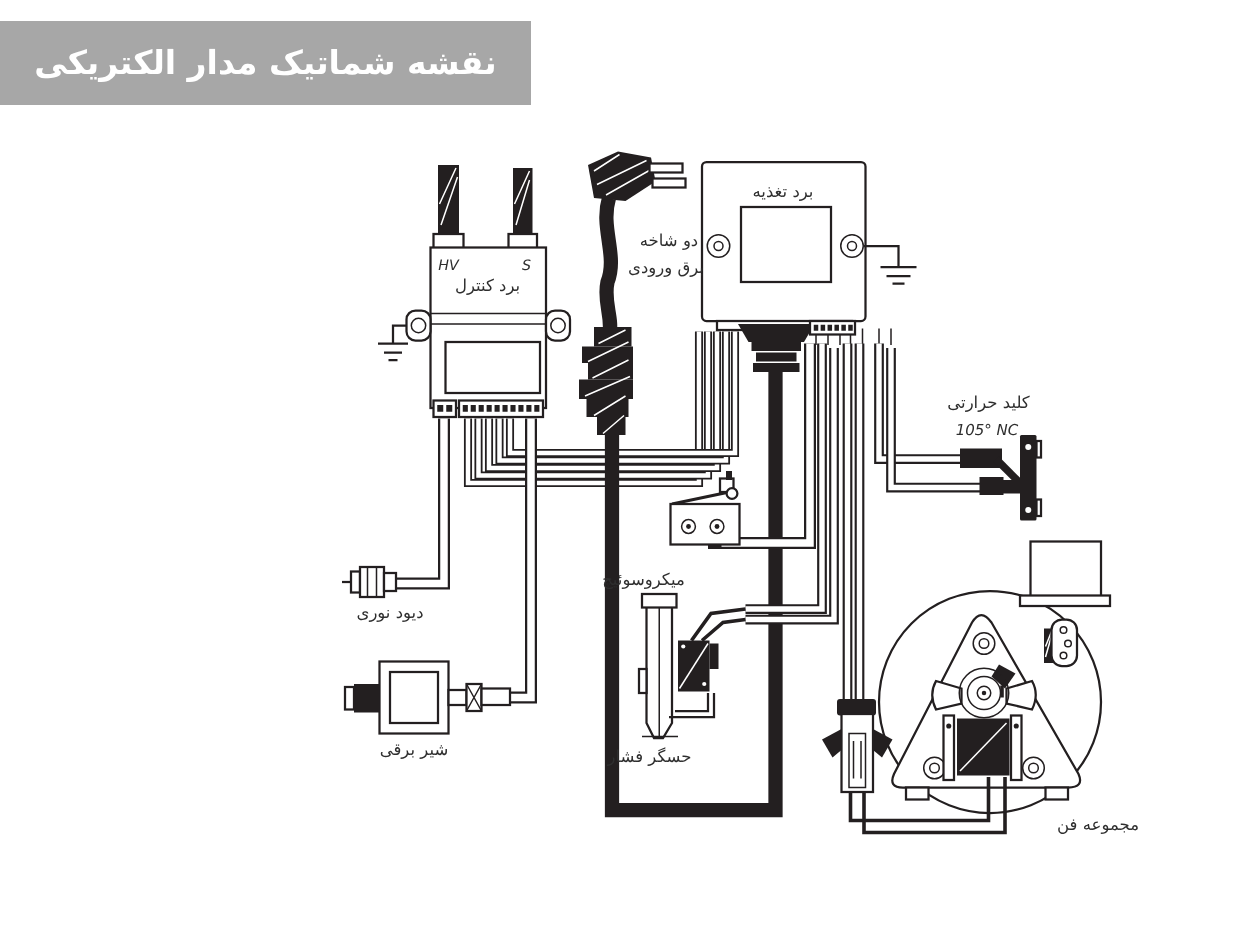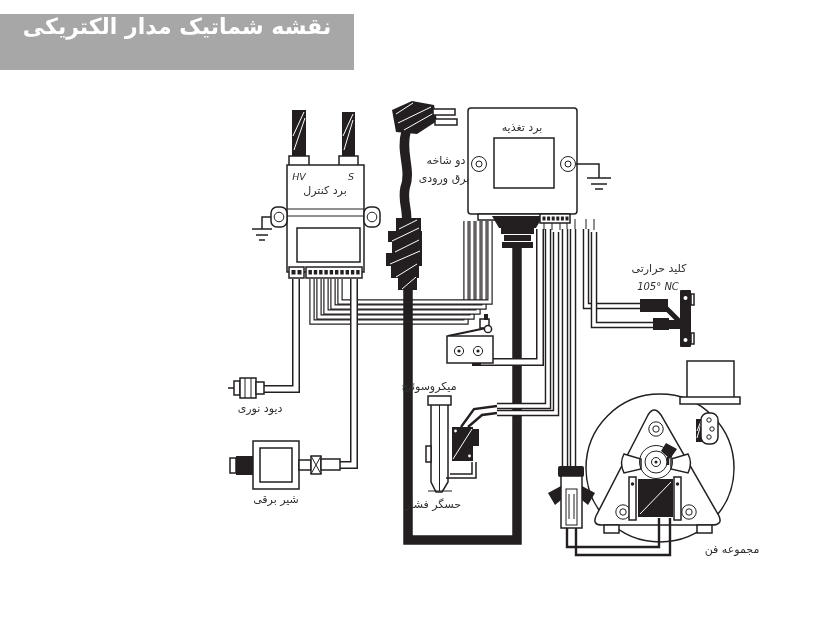--- a/index.html
+++ b/index.html
@@ -1,19 +1,19 @@
 <!DOCTYPE html>
 <html><head>
 <meta charset="utf-8">
 <style>
   html,body{margin:0;padding:0;width:826px;height:622px;background:#fff;overflow:hidden;
     font-family:"DejaVu Sans",sans-serif}
   #stage{position:relative;width:826px;height:622px;background:#fff}
   #titlebar{position:absolute;left:0;top:14px;width:354px;height:56px;background:#a7a7a7;
-    display:flex;align-items:flex-start;justify-content:center}
+    display:flex;align-items:center;justify-content:center}
   #titlebar span{color:#ffffff;font-size:22px;font-weight:bold;direction:rtl}
   svg{position:absolute;left:0;top:0}
   svg text{fill:#2e2e2e;font-size:11px;direction:rtl}
   svg text.ltr{direction:ltr;font-size:10px;font-style:italic}
   svg text.pin{font-size:9.5px;font-style:italic}
   .ln{fill:none;stroke:#231f20;stroke-width:1.5}
   .ln2{fill:none;stroke:#231f20;stroke-width:2}
   .thin{fill:none;stroke:#231f20;stroke-width:1}
   .w-o{fill:none;stroke:#231f20;stroke-width:8}
   .w-i{fill:none;stroke:#ffffff;stroke-width:5}

